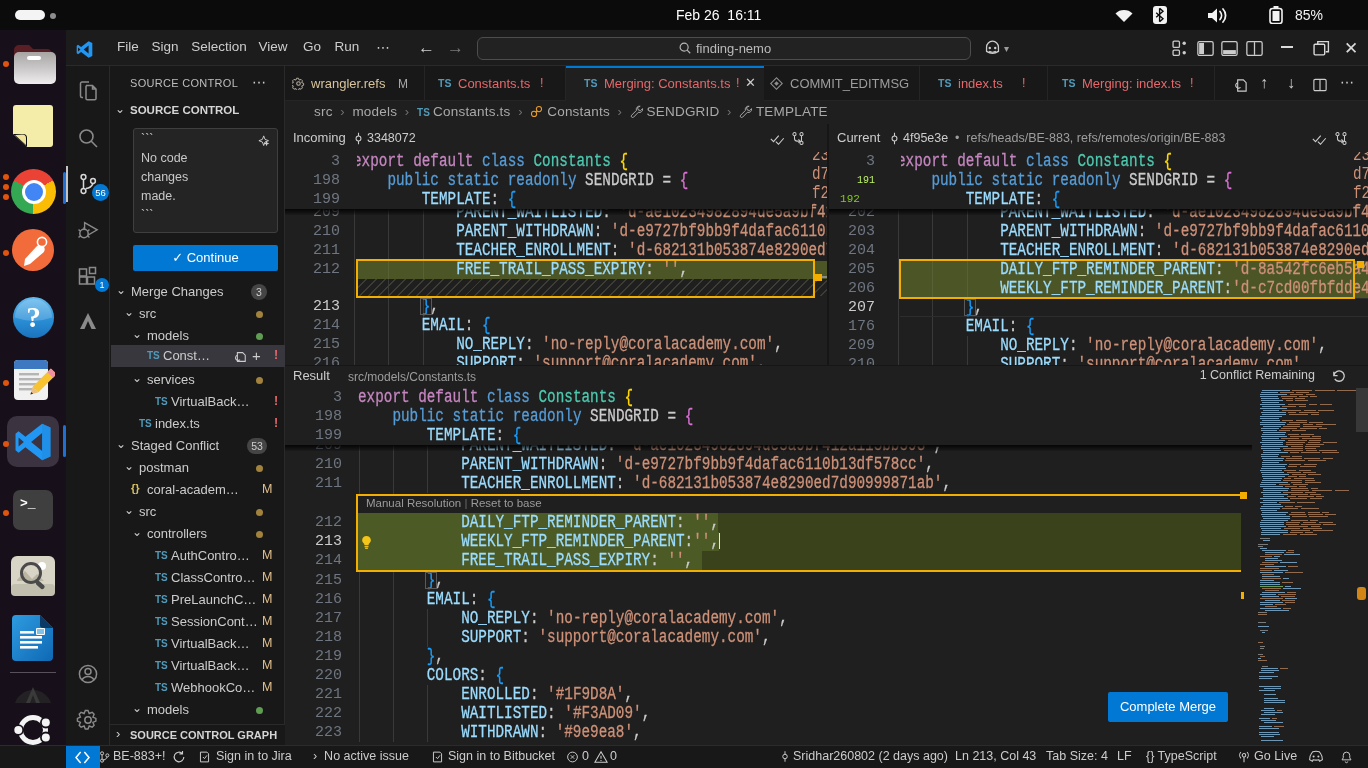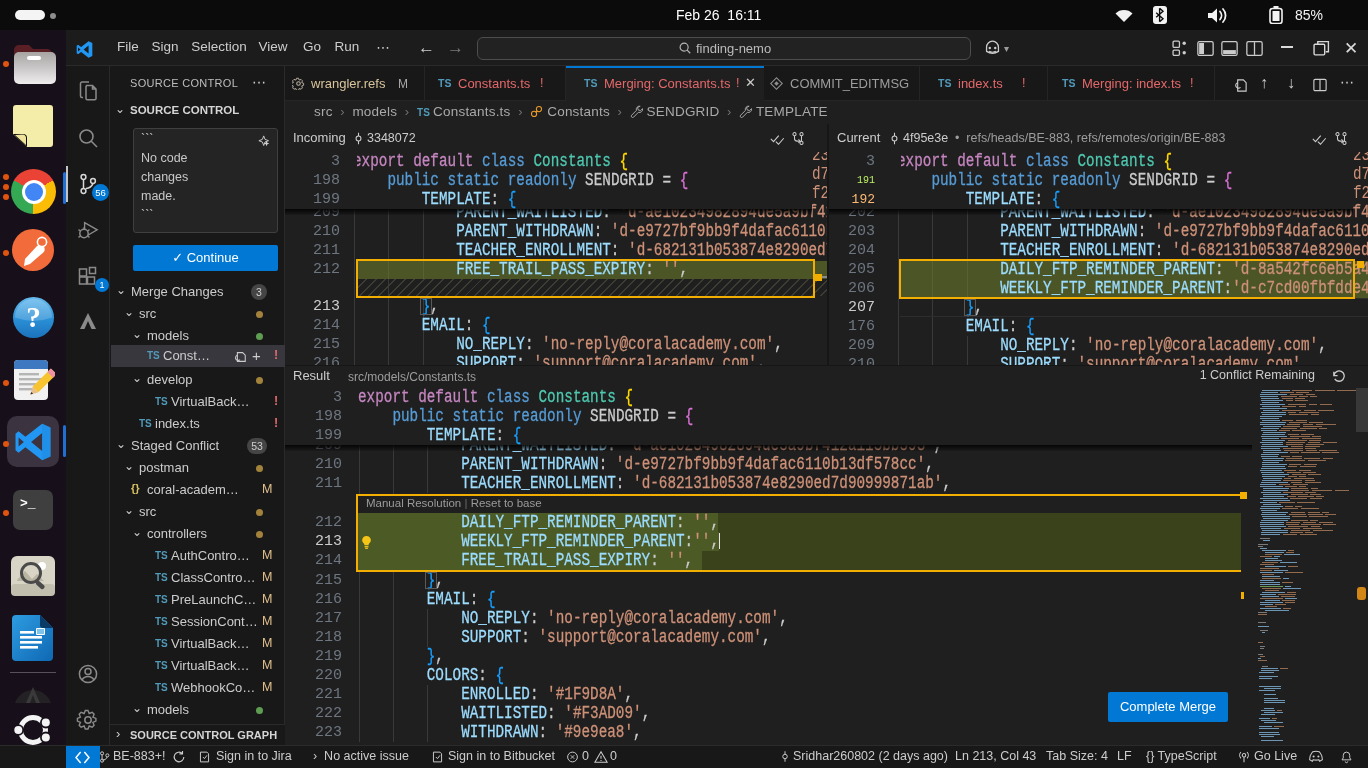--- a/index.html
+++ b/index.html
@@ -265,21 +265,21 @@
 <div class="abs" style="left:111px;top:345px;width:174px;height:22px;background:#37373d;"></div>
 <div class="abs" style="left:147px;top:350px;width:13px;height:12px;color:#519aba;font-size:10px;font-weight:bold;font-family:'Liberation Sans';">TS</div>
 <div class="abs" style="left:163px;top:348px;color:#cccccc;font-size:13px;white-space:nowrap;">Const…</div>
 <svg class="abs" style="left:233px;top:350px;" width="14" height="14" viewBox="0 0 16 16">
       <path d="M5 3 h6 l3 3 v7 H5 Z" fill="none" stroke="#cccccc" stroke-width="1.2"></path>
       <path d="M5 6 a3 3 0 1 0 3 5" fill="none" stroke="#cccccc" stroke-width="1.2"></path>
     </svg>
 <div class="abs" style="left:252px;top:347px;color:#cccccc;font-size:15px;">+</div>
 <div class="abs" style="left:274px;top:348px;color:#e4686b;font-size:12.5px;font-weight:bold;">!</div>
 <div class="abs" style="left:132px;top:371px;color:#cccccc;font-size:12px;">⌄</div>
-<div class="abs" style="left:147px;top:372px;color:#cccccc;font-size:13px;white-space:nowrap;">develop</div>
+<div class="abs" style="left:147px;top:372px;color:#cccccc;font-size:13px;white-space:nowrap;">services</div>
 <div class="abs" style="left:256px;top:377px;width:7px;height:7px;background:#a3833c;border-radius:50%;"></div>
 <div class="abs" style="left:155px;top:396px;width:13px;height:12px;color:#519aba;font-size:10px;font-weight:bold;font-family:'Liberation Sans';">TS</div>
 <div class="abs" style="left:171px;top:394px;color:#cccccc;font-size:13px;white-space:nowrap;">VirtualBack…</div>
 <div class="abs" style="left:274px;top:394px;color:#e4686b;font-size:12.5px;font-weight:bold;">!</div>
 <div class="abs" style="left:139px;top:418px;width:13px;height:12px;color:#519aba;font-size:10px;font-weight:bold;font-family:'Liberation Sans';">TS</div>
 <div class="abs" style="left:155px;top:416px;color:#cccccc;font-size:13px;white-space:nowrap;">index.ts</div>
 <div class="abs" style="left:274px;top:416px;color:#e4686b;font-size:12.5px;font-weight:bold;">!</div>
 <div class="abs" style="left:116px;top:437px;color:#cccccc;font-size:12px;">⌄</div>
 <div class="abs" style="left:131px;top:438px;color:#cccccc;font-size:13px;white-space:nowrap;">Staged Conflict</div>
 <div class="abs" style="left:247px;top:438px;width:20px;height:16px;background:#454545;border-radius:9px;color:#cfcfcf;font-size:10.5px;text-align:center;line-height:16px;">53</div>
@@ -470,21 +470,21 @@
       <div style="position:absolute;left:69.5px;top:135px;width:456.5px;height:2px;background:#f3ae02;"></div>
       <div style="position:absolute;left:69.5px;top:173px;width:456.5px;height:2px;background:#f3ae02;"></div>
       <div style="position:absolute;left:69.5px;top:135px;width:2px;height:40px;background:#f3ae02;"></div>
       <div style="position:absolute;left:524px;top:135px;width:2px;height:40px;background:#f3ae02;"></div>
       <div style="position:absolute;left:528px;top:137px;width:7px;height:7px;background:#f3ae02;"></div>
       <div style="position:absolute;left:0;top:28px;width:524px;height:57px;background:#1f1f1f;"></div>
       <div style="position:absolute;left:-4px;top:28px;width:50px;height:19px;line-height:19px;text-align:right;font-family:'Liberation Mono',monospace;font-size:15px;color:#6e7681;">3</div>
       <div style="position:absolute;left:68px;top:28px;height:19px;line-height:19px;white-space:pre;font-family:'Liberation Mono',monospace;-webkit-text-stroke:0.3px;font-size:18.2px;transform:scaleX(0.7874);transform-origin:0 50%;"><span style="color:#c586c0">export</span><span style="color:#cccccc">&nbsp;</span><span style="color:#c586c0">default</span><span style="color:#cccccc">&nbsp;</span><span style="color:#569cd6">class</span><span style="color:#cccccc">&nbsp;</span><span style="color:#4ec9b0">Constants</span><span style="color:#cccccc">&nbsp;</span><span style="color:#ffd702">{</span></div>
       <div style="position:absolute;left:-4px;top:47px;width:50px;height:19px;line-height:19px;text-align:right;font-family:'Liberation Mono',monospace;font-size:10px;color:#bef264;">191</div>
       <div style="position:absolute;left:68px;top:47px;height:19px;line-height:19px;white-space:pre;font-family:'Liberation Mono',monospace;-webkit-text-stroke:0.3px;font-size:18.2px;transform:scaleX(0.7874);transform-origin:0 50%;"><span style="color:#cccccc">&nbsp;&nbsp;&nbsp;&nbsp;</span><span style="color:#569cd6">public</span><span style="color:#cccccc">&nbsp;</span><span style="color:#569cd6">static</span><span style="color:#cccccc">&nbsp;</span><span style="color:#569cd6">readonly</span><span style="color:#cccccc">&nbsp;</span><span style="color:#cccccc">SENDGRID</span><span style="color:#cccccc">&nbsp;=&nbsp;</span><span style="color:#da70d6">{</span></div>
-      <div style="position:absolute;left:-4px;top:66px;width:50px;height:19px;line-height:19px;text-align:right;font-family:'Liberation Mono',monospace;font-size:13px;color:#fdba74;">192</div>
+      <div style="position:absolute;left:-4px;top:66px;width:50px;height:19px;line-height:19px;text-align:center;font-family:'Liberation Mono',monospace;font-size:11px;color:#84cc16;">192</div>
       <div style="position:absolute;left:68px;top:66px;height:19px;line-height:19px;white-space:pre;font-family:'Liberation Mono',monospace;-webkit-text-stroke:0.3px;font-size:18.2px;transform:scaleX(0.7874);transform-origin:0 50%;"><span style="color:#cccccc">&nbsp;&nbsp;&nbsp;&nbsp;&nbsp;&nbsp;&nbsp;&nbsp;</span><span style="color:#9cdcfe">TEMPLATE</span><span style="color:#cccccc">:</span><span style="color:#cccccc">&nbsp;</span><span style="color:#179fff">{</span></div>
       <div style="position:absolute;left:68px;top:28px;width:3.5px;height:57px;background:#1f1f1f;"></div>
       <div style="position:absolute;left:0;top:85px;width:524px;height:6px;background:linear-gradient(rgba(3,3,3,0.92) 0px,rgba(3,3,3,0.55) 3px,rgba(3,3,3,0) 7px);"></div>
       <div style="position:absolute;left:524px;top:22px;height:19px;line-height:19px;color:#ce9178;font-family:'Liberation Mono';font-size:18.2px;transform:scaleX(0.7874);transform-origin:0 50%;">23</div>
       <div style="position:absolute;left:524px;top:41px;height:19px;line-height:19px;color:#ce9178;font-family:'Liberation Mono';font-size:18.2px;transform:scaleX(0.7874);transform-origin:0 50%;">d7</div>
       <div style="position:absolute;left:524px;top:60px;height:19px;line-height:19px;color:#ce9178;font-family:'Liberation Mono';font-size:18.2px;transform:scaleX(0.7874);transform-origin:0 50%;">f2</div>
       <div style="position:absolute;left:0;top:0;width:539px;height:28px;background:#1f1f1f;"></div>
       <div style="position:absolute;left:8px;top:6px;color:#cccccc;font-size:13px;">Current</div>
       <svg style="position:absolute;left:59px;top:8px;" width="13" height="13" viewBox="0 0 16 16">
         <circle cx="8" cy="8" r="3" fill="none" stroke="#ccc" stroke-width="1.3"></circle>

